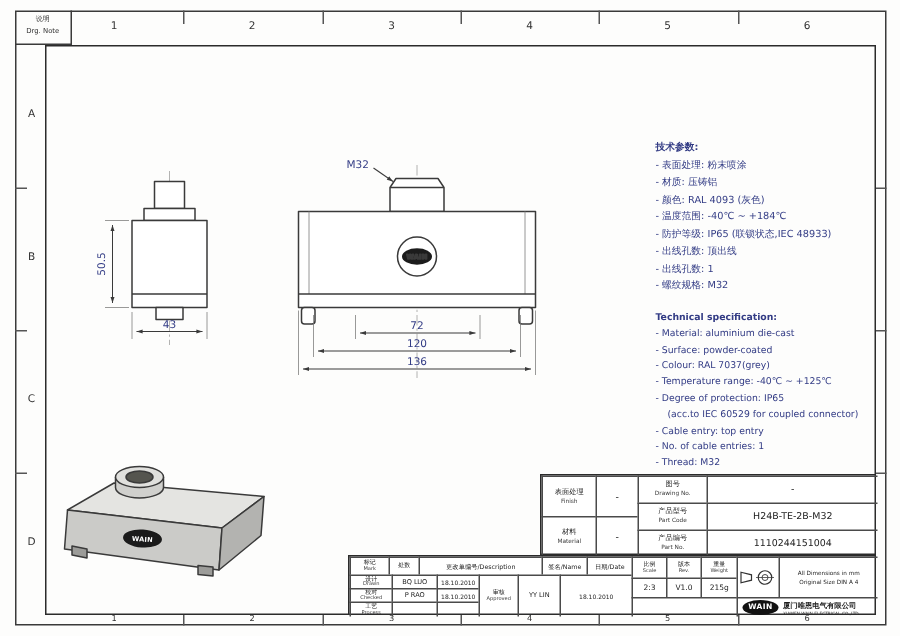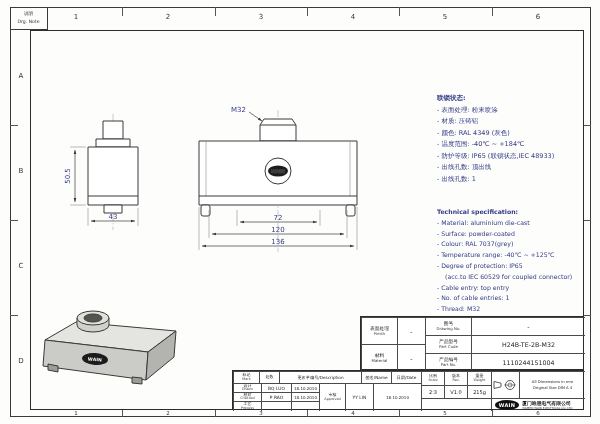--- a/index.html
+++ b/index.html
@@ -168,28 +168,29 @@
       <ellipse class="edge" cx="93" cy="318" rx="16" ry="7" fill="#e0e0dd"></ellipse>
       <ellipse class="edge" cx="93" cy="318" rx="9" ry="4" fill="#55554f"></ellipse>
       <polygon class="edge" points="48,364 58,366 58,372 48,370" fill="#9c9c99"></polygon>
       <polygon class="edge" points="132,377 142,378 142,384 132,383" fill="#9c9c99"></polygon>
       <ellipse cx="95" cy="359" rx="13" ry="6" fill="#1b1b1b" transform="rotate(4 95 359)"></ellipse>
       <text class="logo-sm" x="95" y="361" transform="rotate(4 95 359)">WAIN</text>
     </g>
   </svg>
 
   <div class="abs spec spec-cn">
-    <div class="spec-title">联锁状态:</div>
+    <div class="spec-title">技术参数:</div>
     <div>- 表面处理: 粉末喷涂</div>
     <div>- 材质: 压铸铝</div>
-    <div>- 颜色: RAL 4349 (灰色)</div>
+    <div>- 颜色: RAL 4093 (灰色)</div>
     <div>- 温度范围: -40℃ ~ +184℃</div>
     <div>- 防护等级: IP65 (联锁状态,IEC 48933)</div>
     <div>- 出线孔数: 顶出线</div>
     <div>- 出线孔数: 1</div>
+    <div>- 螺纹规格: M32</div>
   </div>
 
   <div class="abs spec spec-en">
     <div class="spec-title">Technical specification:</div>
     <div>- Material: aluminium die-cast</div>
     <div>- Surface: powder-coated</div>
     <div>- Colour: RAL 7037(grey)</div>
     <div>- Temperature range: -40℃ ~ +125℃</div>
     <div>- Degree of protection: IP65</div>
     <div class="spec-indent">(acc.to IEC 60529 for coupled connector)</div>

